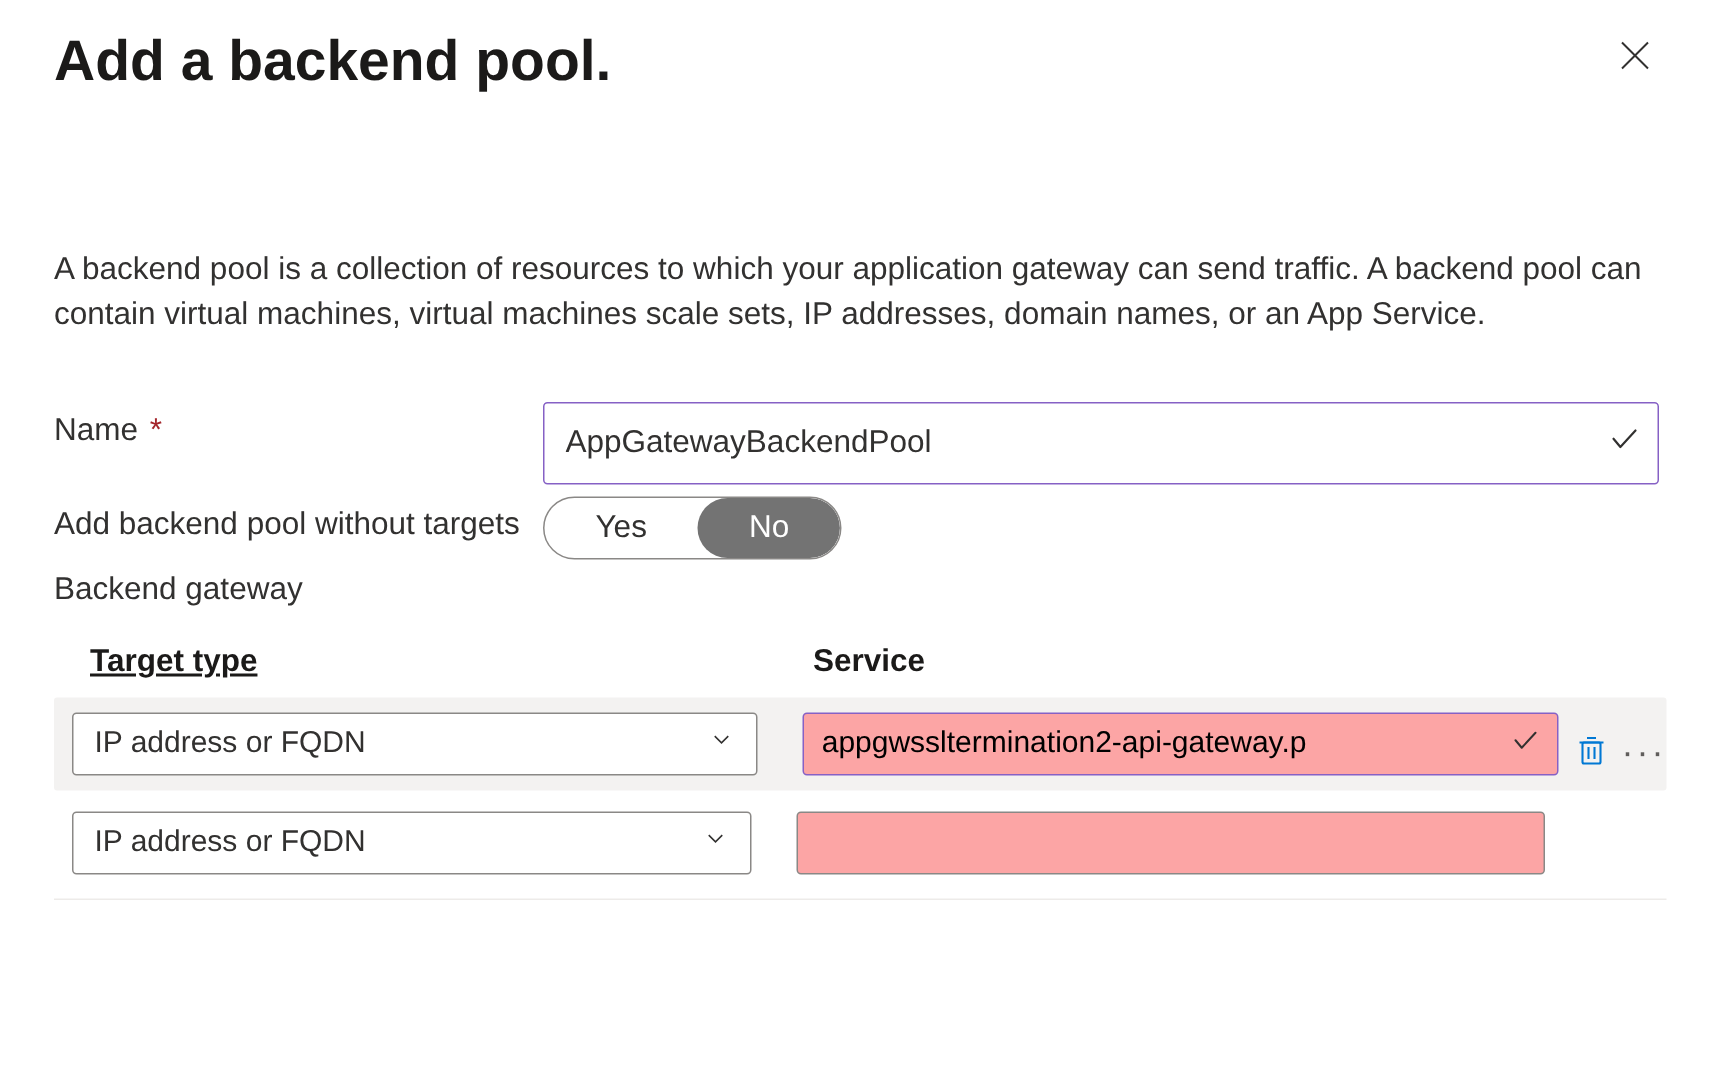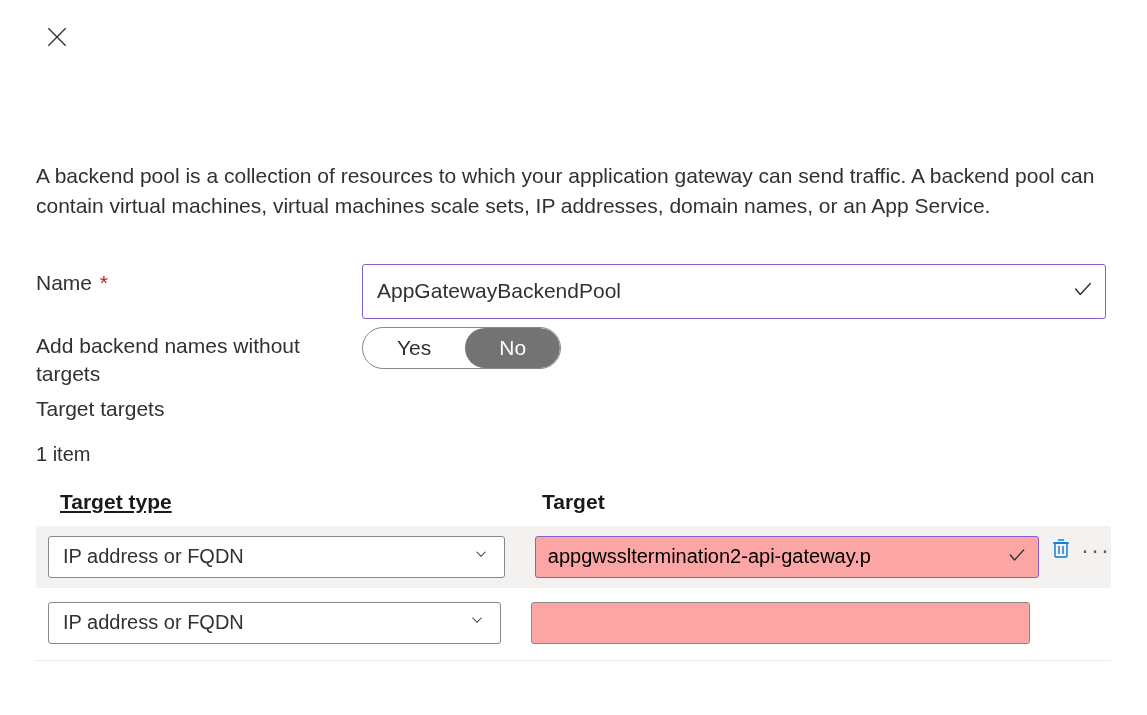--- a/index.html
+++ b/index.html
@@ -119,21 +119,21 @@
       display: flex;
       font-size: 21px;
       font-weight: 600;
       color: #1b1a19;
     }
     .col-type { width: 500px; padding-left: 24px; text-decoration: underline; }
     .col-target { flex: 1; padding-left: 6px; }
     .col-actions { width: 88px; }
     .trow {
       display: flex;
-      align-items: flex-start;
+      align-items: flex-end;
       padding: 10px 0 10px 12px;
       margin-top: 16px;
       border-radius: 2px;
     }
     .trow.hl { background: #f3f2f1; margin-top: 12px; }
     .select-box {
       width: 460px;
       height: 42px;
       border: 1px solid #8a8886;
       border-radius: 3px;
@@ -186,20 +186,21 @@
     .divider {
       border: none;
       border-top: 1px solid #edebe9;
       margin-top: 6px;
     }
   </style>
 </head>
 <body>
 
 <div class="header-row">
+  <h1 class="title">Add a backend pool.</h1>
   <div class="close-btn">
     <span>
       <svg width="26" height="26" viewBox="0 0 24 24" fill="none" stroke="#323130" stroke-width="1.2">
           <line x1="4" y1="4" x2="20" y2="20"></line>
           <line x1="20" y1="4" x2="4" y2="20"></line>
         </svg>
     </span>
   </div>
 </div>
 
@@ -216,36 +217,35 @@
         <span class="valid-mark">
           <svg width="22" height="22" viewBox="0 0 24 24" fill="none" stroke="#323130" stroke-width="1.6" stroke-linecap="round" stroke-linejoin="round">
               <polyline points="4 12 9 18 20 6"></polyline>
             </svg>
         </span>
       </div>
     </div>
   </div>
 
   <div class="row">
-    <div class="label-col">Add backend names without targets</div>
+    <div class="label-col">Add backend pool without targets</div>
     <div class="input-col">
       <div class="toggle-pill">
         <div class="toggle-opt">Yes</div>
         <div class="toggle-opt active">No</div>
       </div>
     </div>
   </div>
 
-  <div class="section-head">Target targets</div>
-  <div class="count">1 item</div>
+  <div class="section-head">Backend gateway</div>
 
   <div class="table">
     <div class="thead">
       <div class="col-type">Target type</div>
-      <div class="col-target">Target</div>
+      <div class="col-target">Service</div>
       <div class="col-actions"></div>
     </div>
 
     <div class="trow hl">
       <div class="select-box">
         <span>IP address or FQDN</span>
         <span class="chevron-down">
           <svg width="18" height="18" viewBox="0 0 24 24" fill="none" stroke="#323130" stroke-width="1.4">
               <polyline points="6 9 12 15 18 9"></polyline>
             </svg>

